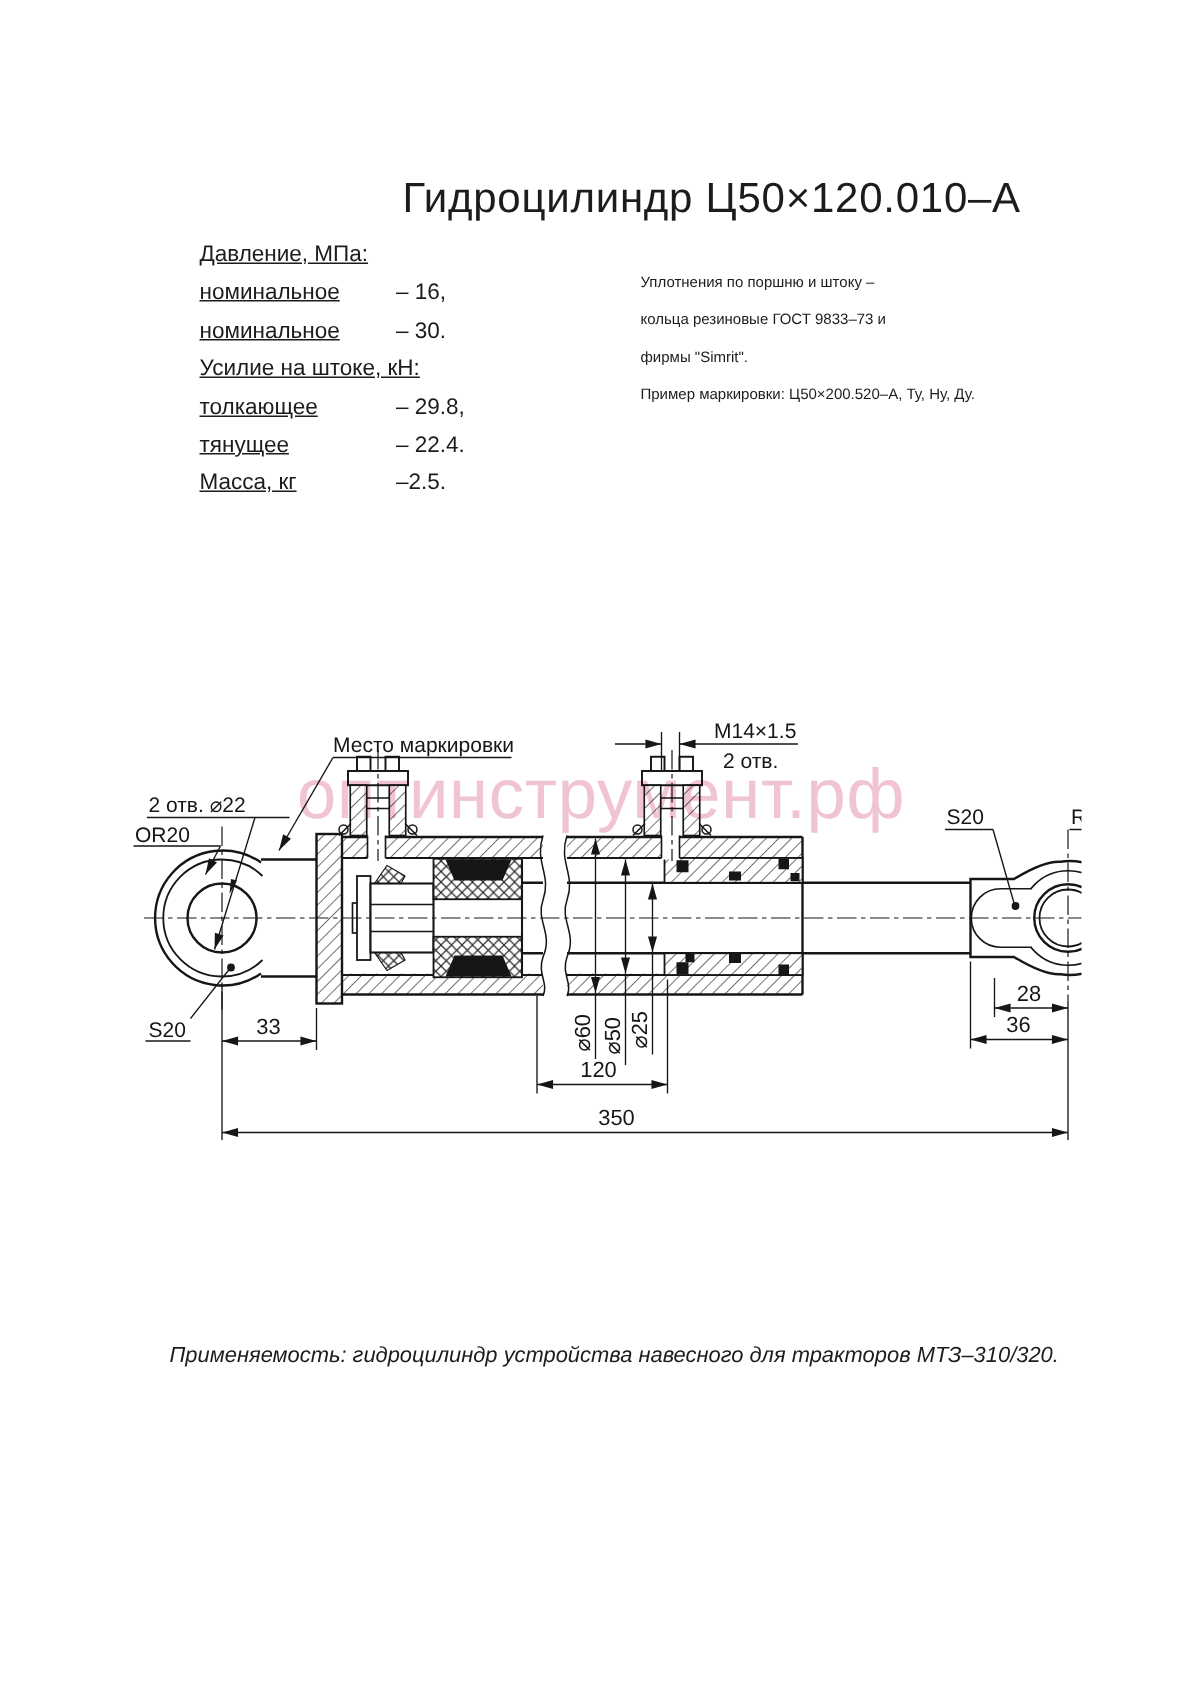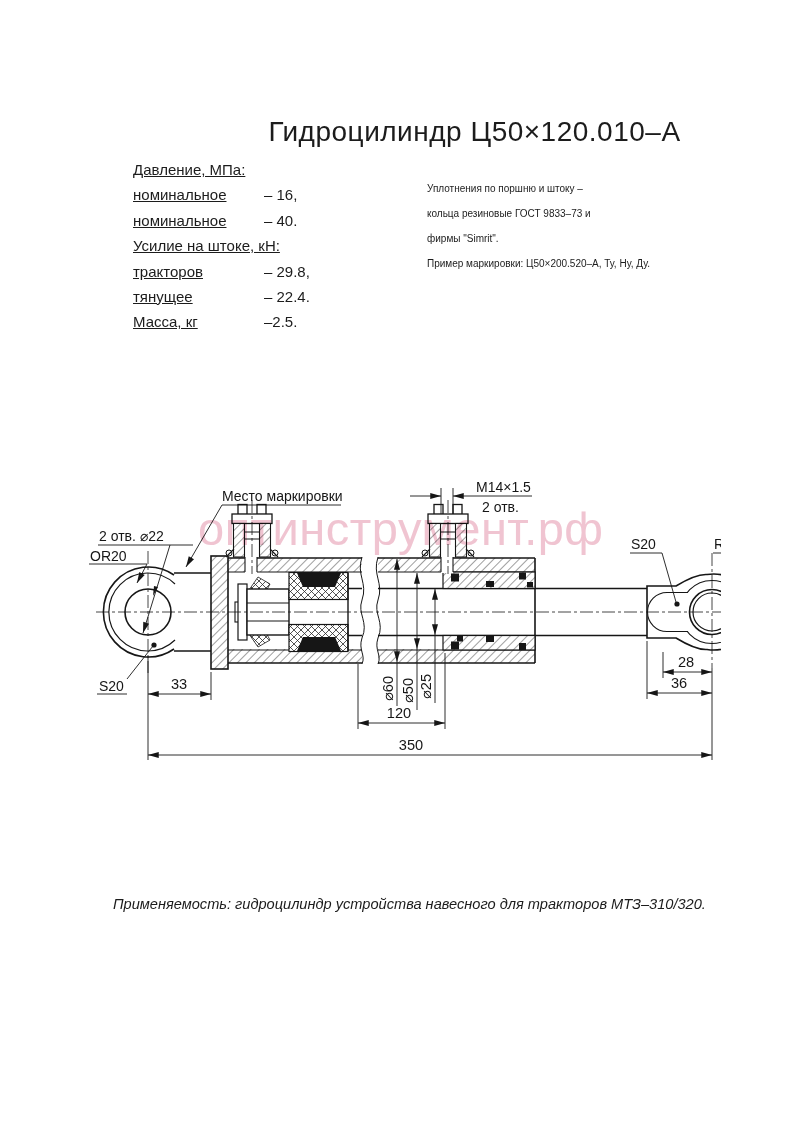--- a/index.html
+++ b/index.html
@@ -31,28 +31,28 @@
     <div class="spec-row">
         <span class="spec-label">Давление, МПа:</span>
         <span class="spec-value"></span>
       </div>
     <div class="spec-row">
         <span class="spec-label">номинальное</span>
         <span class="spec-value">– 16,</span>
       </div>
     <div class="spec-row">
         <span class="spec-label">номинальное</span>
-        <span class="spec-value">– 40.</span>
+        <span class="spec-value">– 30.</span>
       </div>
     <div class="spec-row">
         <span class="spec-label">Усилие на штоке, кН:</span>
         <span class="spec-value"></span>
       </div>
     <div class="spec-row">
-        <span class="spec-label">тракторов</span>
+        <span class="spec-label">толкающее</span>
         <span class="spec-value">– 29.8,</span>
       </div>
     <div class="spec-row">
         <span class="spec-label">тянущее</span>
         <span class="spec-value">– 22.4.</span>
       </div>
     <div class="spec-row">
         <span class="spec-label">Масса, кг</span>
         <span class="spec-value">–2.5.</span>
       </div>

